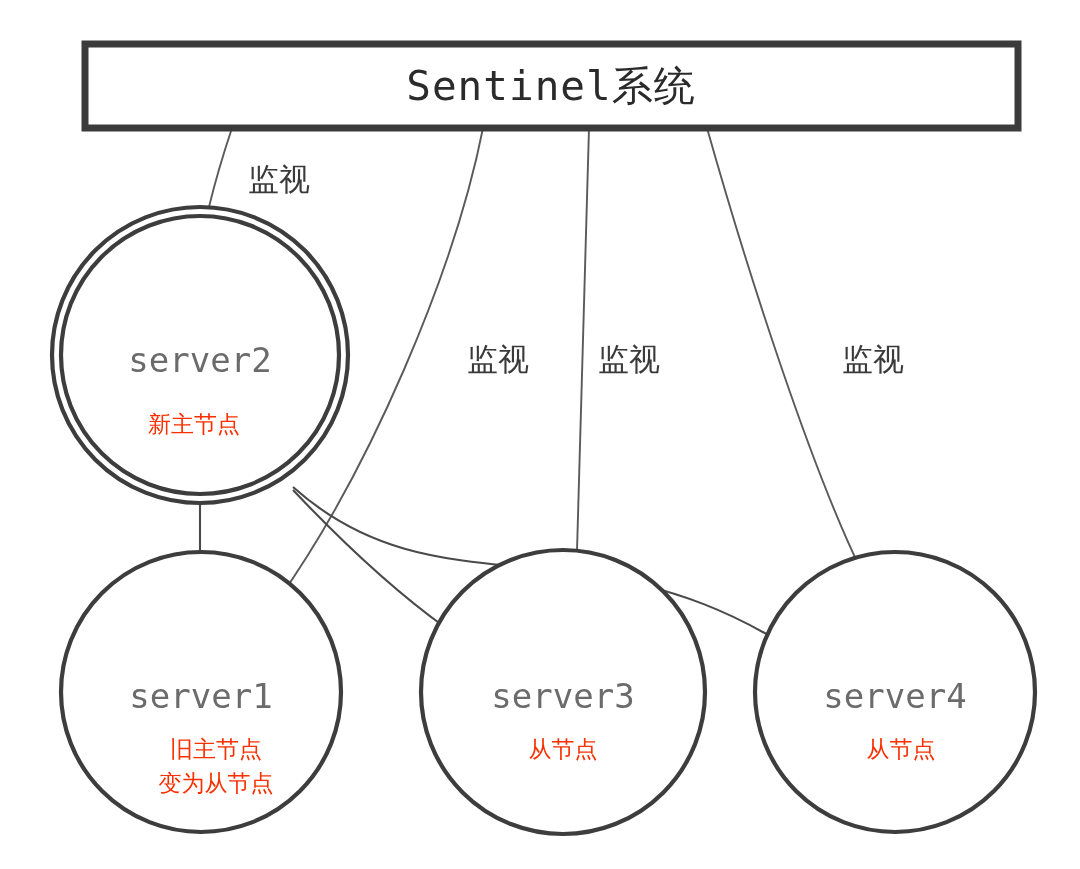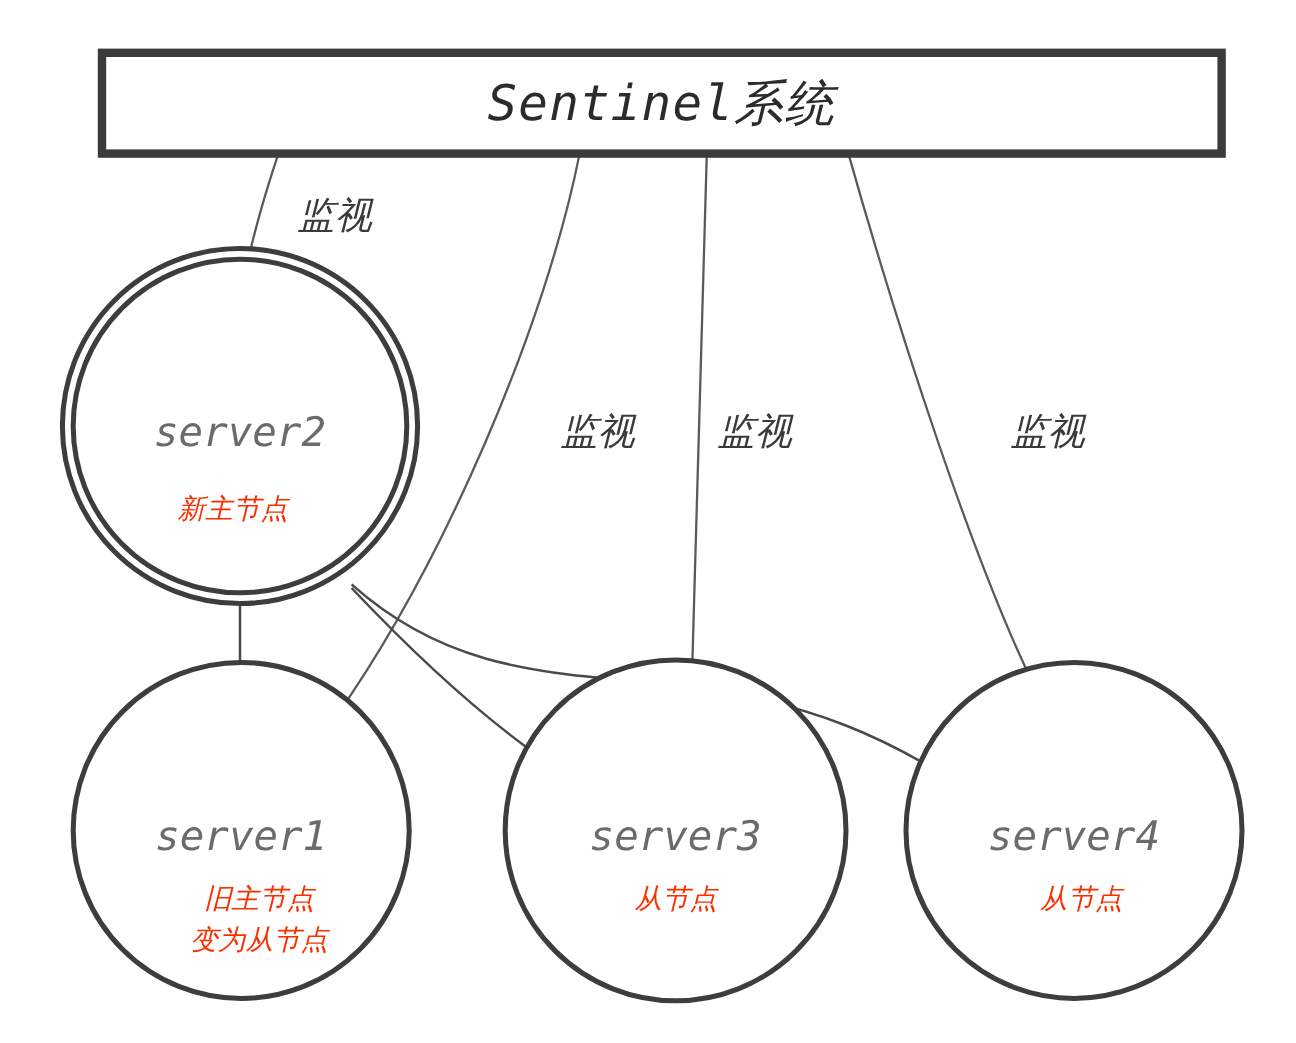--- a/index.html
+++ b/index.html
@@ -12,21 +12,20 @@
     width: 1080px;
     height: 869px;
     font-family: "Liberation Sans", "DejaVu Sans", sans-serif;
     overflow: hidden;
   }
   #diagram-root {
     position: relative;
     width: 1080px;
     height: 662px;
     background: #ffffff;
-    font-style: italic;
   }
   #diagram-svg {
     position: absolute;
     left: 0;
     top: 0;
     width: 1080px;
     height: 869px;
   }
   .node-title {
     font-family: "DejaVu Sans Mono", "Liberation Mono", monospace;

